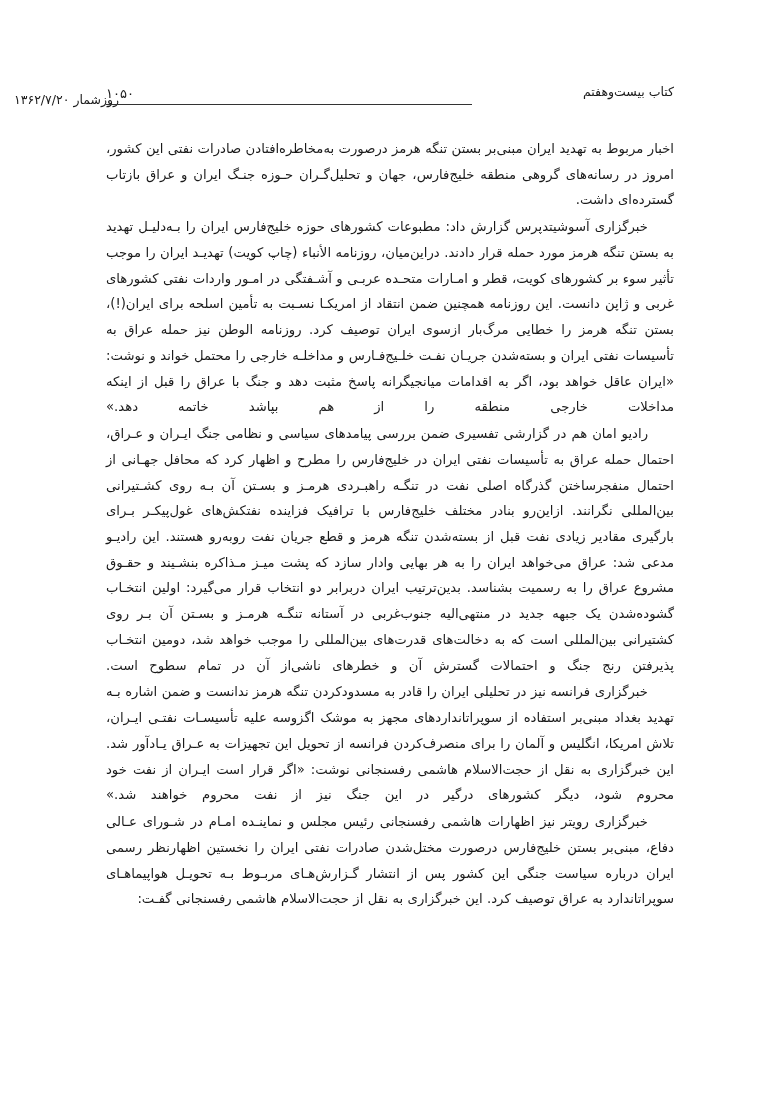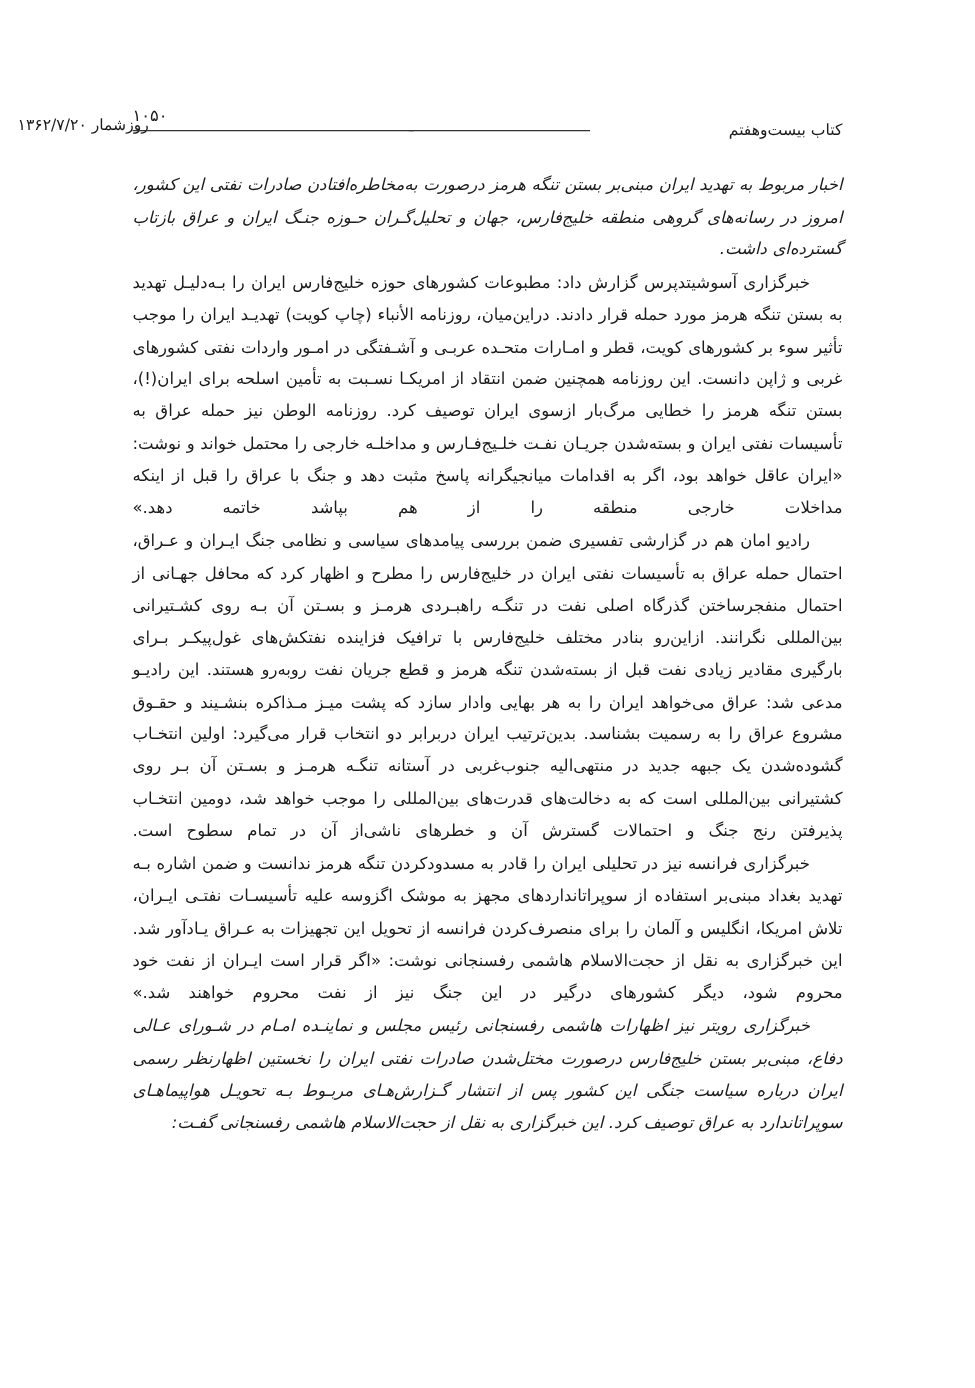--- a/index.html
+++ b/index.html
@@ -39,21 +39,21 @@
 
   .hdr-pageno {
     position: absolute;
     top: 86px;
     left: 92px;
     font-size: 13px;
     letter-spacing: 0.5px;
   }
   .hdr-book {
     position: absolute;
-    top: 96px;
+    top: 84px;
     right: 92px;
     font-size: 12.5px;
     text-align: right;
   }
   .hdr-date {
     position: absolute;
     top: 92px;
     left: 0;
     right: 0;
     text-align: left;
@@ -80,21 +80,20 @@
   p.para {
     margin: 0 0 1px 0;
     font-size: 13.2px;
     line-height: 1.95;
     text-align: justify;
     text-align-last: justify;
     word-spacing: 0.2px;
   }
   p.para.last-right {
     text-align-last: right;
-    font-style: italic;
   }
   p.para.indent {
     text-indent: 26px;
   }
   .footref {
     display: block;
     text-align: left;
     font-size: 10px;
     margin-top: -2px;
   }

